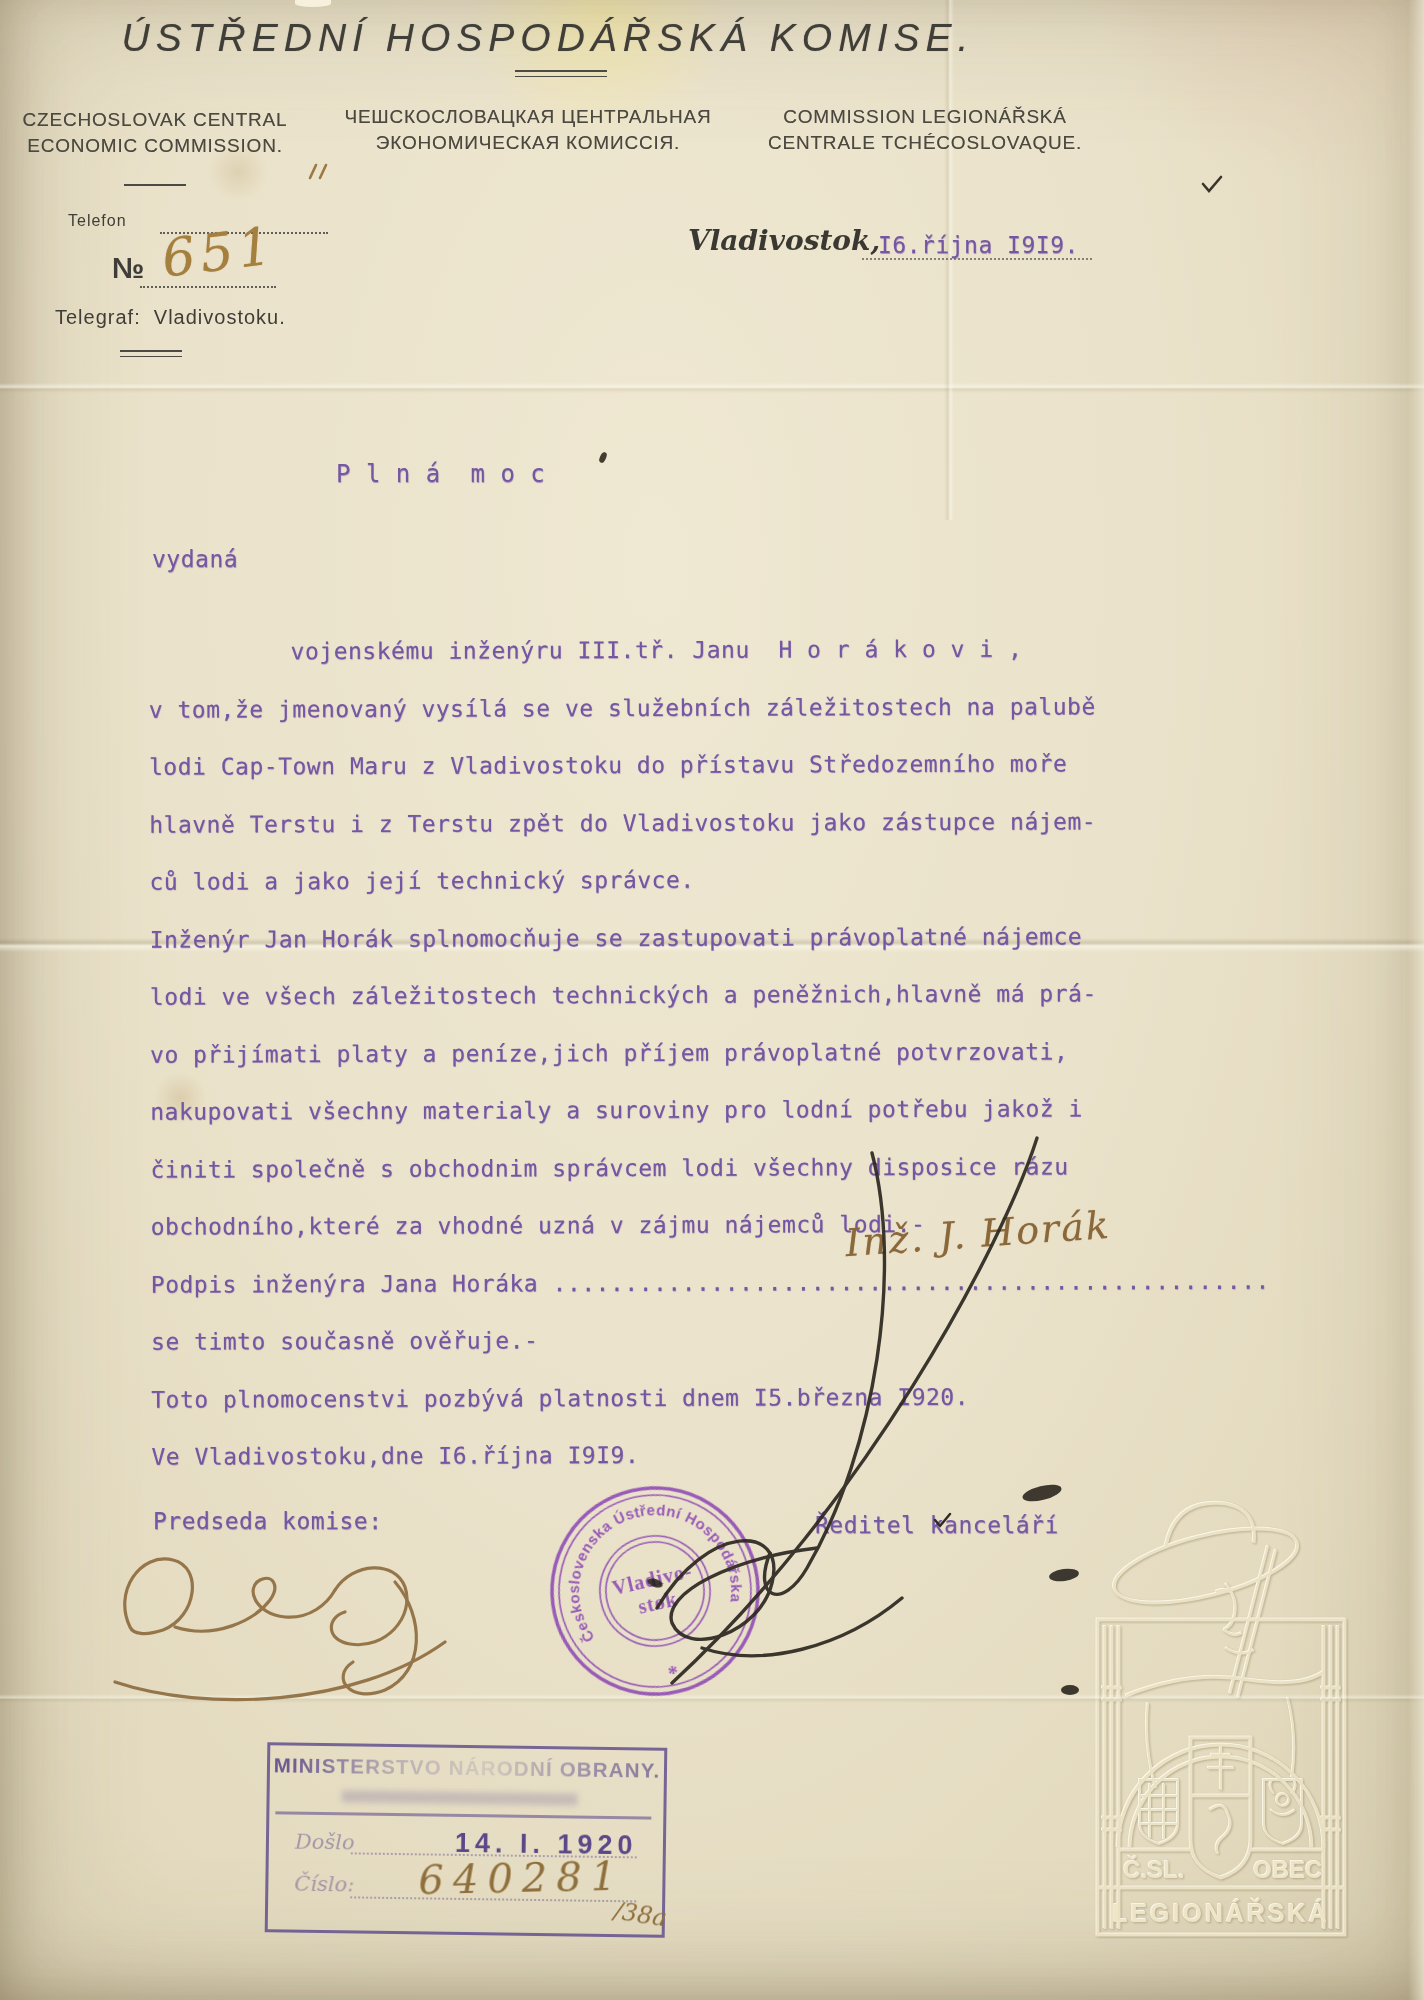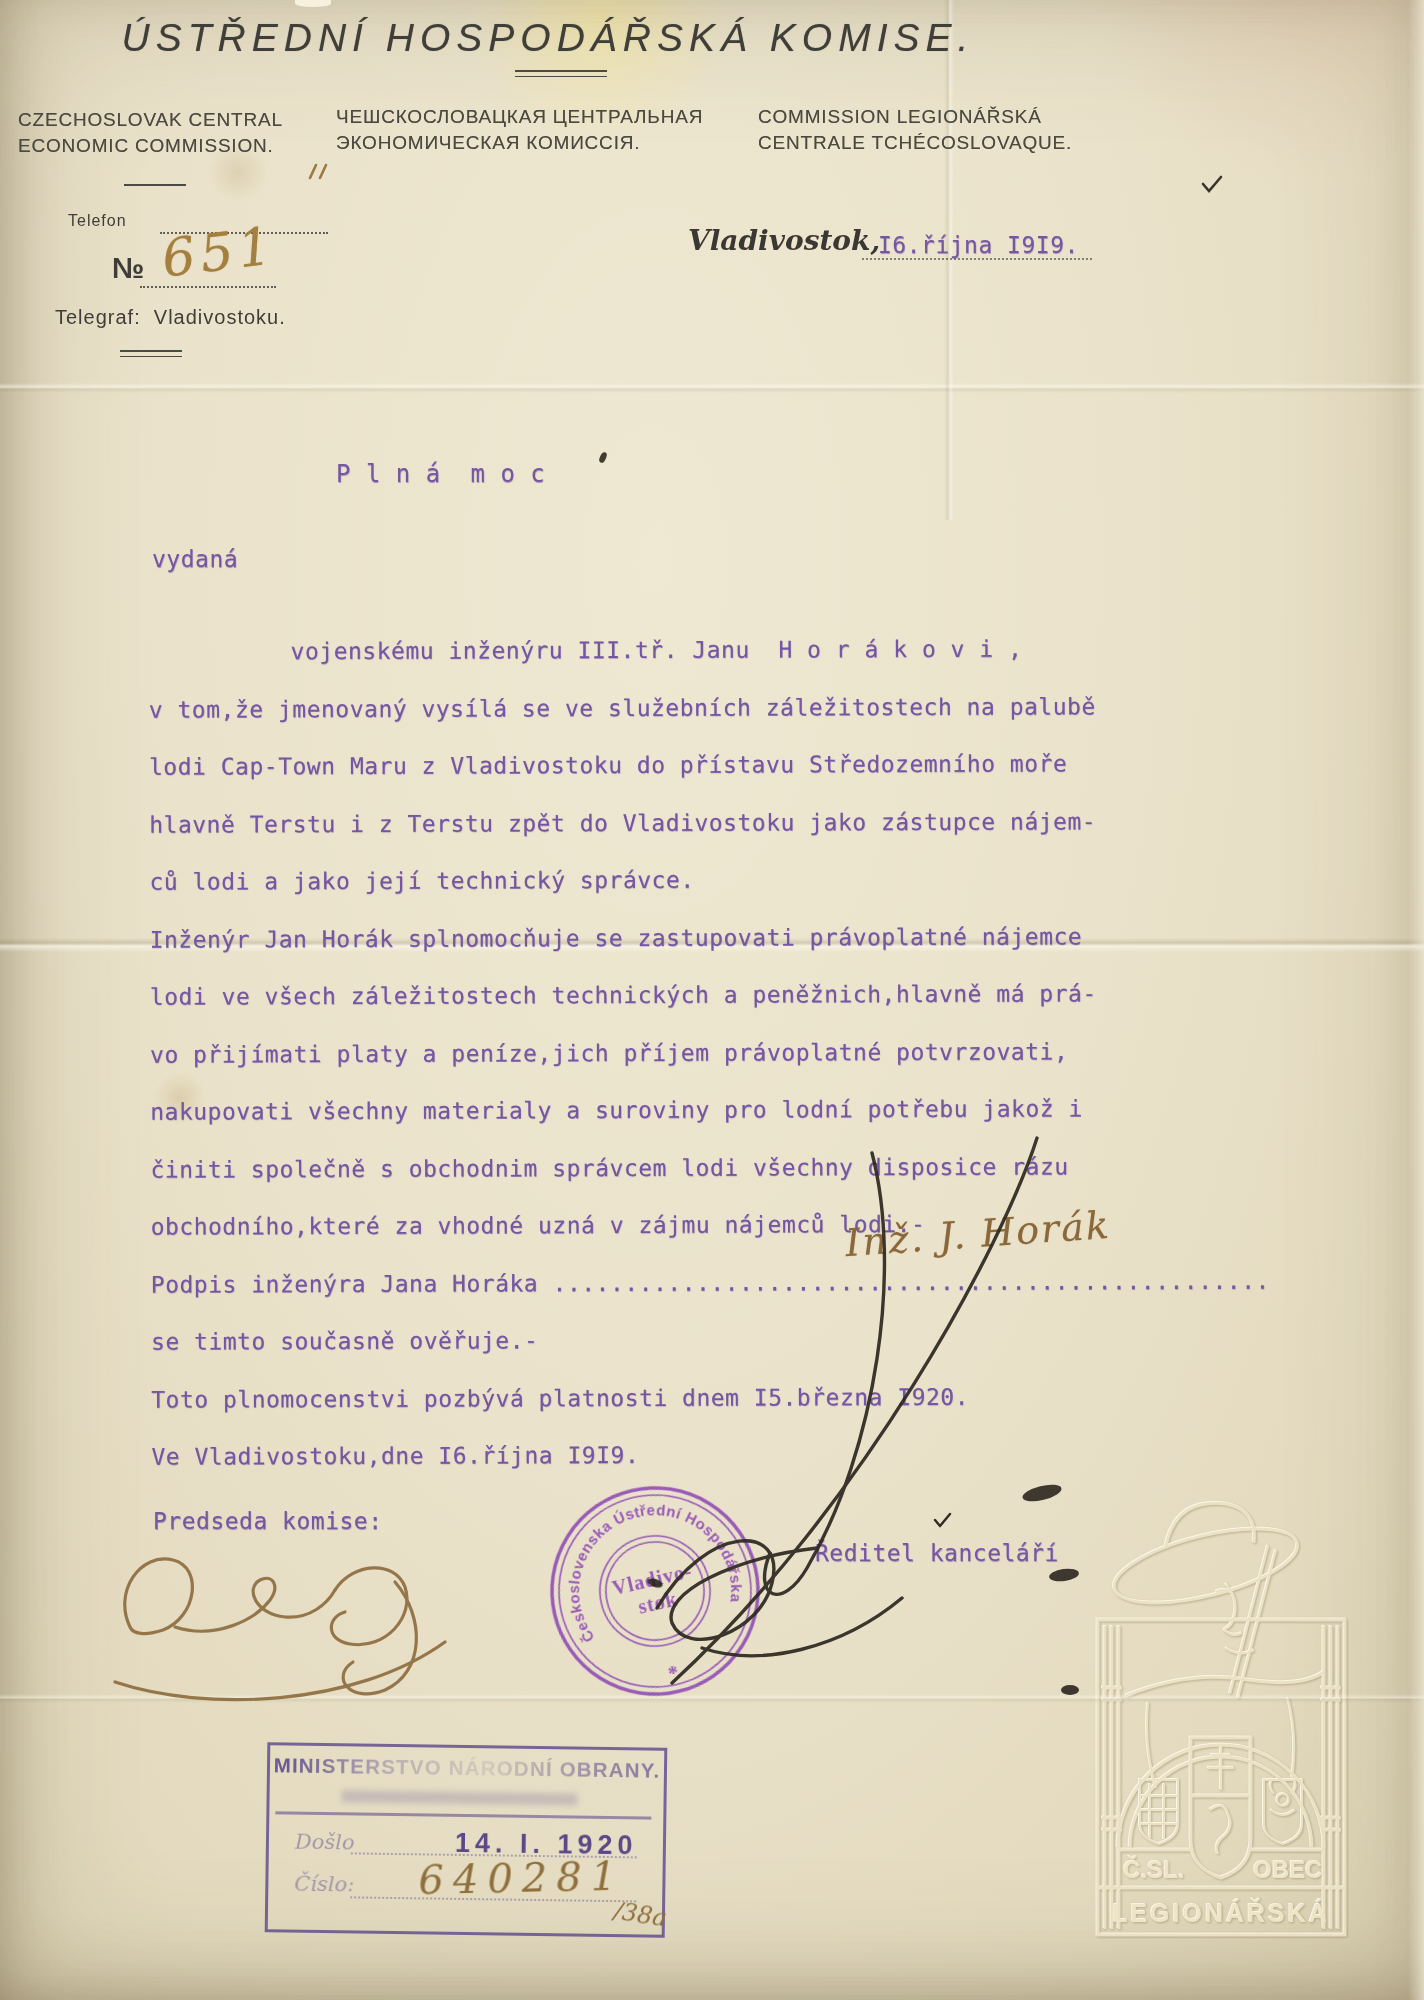--- a/index.html
+++ b/index.html
@@ -15,21 +15,21 @@
     box-shadow:
       inset 0 0 140px rgba(95,80,48,0.22),
       inset 30px 0 70px -40px rgba(90,72,42,0.38),
       inset -25px 0 60px -40px rgba(120,100,60,0.25),
       inset 0 -40px 80px -45px rgba(95,78,45,0.32);
   }
   .abs{position:absolute;}
   .doc-title{left:108px;top:16px;width:880px;text-align:center;font-size:39px;letter-spacing:6px;color:#403e38;text-shadow:0 0 1px rgba(64,62,56,.4);white-space:nowrap;font-style:italic;}
   .dbl-rule{height:4px;border-top:2px solid #4c4a44;border-bottom:1.5px solid #4c4a44;}
   .rule{height:2px;background:#4c4a44;}
-  .col{font-size:19px;line-height:26px;letter-spacing:.8px;text-align:left;color:#4a483f;text-shadow:0 0 .5px rgba(74,72,63,.5);}
+  .col{font-size:19px;line-height:26px;letter-spacing:.8px;text-align:center;color:#4a483f;text-shadow:0 0 .5px rgba(74,72,63,.5);}
   .contact{font-size:16px;color:#3f3d37;letter-spacing:1px;}
   .dots{border-bottom:2.5px dotted rgba(63,61,55,.8);}
   .hand{font-family:"DejaVu Serif",serif;font-style:italic;color:#8f6f3c;}
   .num651{font-size:52px;letter-spacing:5px;color:#a57f3e;transform:rotate(-7deg);text-shadow:0 0 1px rgba(165,127,62,.5);}
   .place{font-family:"DejaVu Serif",serif;font-style:italic;font-weight:600;font-size:28px;color:#3a3832;}
   
   .tw{font-family:"DejaVu Sans Mono",monospace;color:#7456a2;font-size:23px;letter-spacing:.5px;white-space:pre;text-shadow:.4px .6px .8px rgba(109,79,158,.55);}
   .body-lines{left:150px;top:622px;width:960px;transform:rotate(-.2deg);}
   .line{height:57.5px;line-height:57.5px;overflow:visible;}
   .indent{padding-left:142px;}
@@ -152,21 +152,21 @@
     <div class="tw line">obchodního,které za vhodné uzná v zájmu nájemců lodi.-</div>
     <div class="tw line">Podpis inženýra Jana Horáka ..................................................</div>
     <div class="tw line">se timto současně ověřuje.-</div>
     <div class="tw line">Toto plnomocenstvi pozbývá platnosti dnem I5.března I920.</div>
     <div class="tw line">Ve Vladivostoku,dne I6.října I9I9.</div>
   </div>
 
   <div class="abs sig-inline" style="left:845px;top:1212px;">Inž. J. Horák</div>
 
   <div class="abs tw" style="left:153px;top:1508px;">Predseda komise:</div>
-  <div class="abs tw" style="left:815px;top:1512px;margin-top:28px;">Ředitel kanceláří</div>
+  <div class="abs tw" style="left:815px;top:1512px;">Ředitel kanceláří</div>
 
   <svg class="abs round-stamp" style="left:548px;top:1484px;" width="214" height="214" viewBox="0 0 214 214">
     <defs>
         <path id="rs-ring" d="M 38,139 A 76,76 0 1 1 176,139"></path>
       </defs>
     <g fill="none" stroke="#8b44b4">
       <circle cx="107" cy="107" r="103" stroke-width="3.5"></circle>
       <circle cx="107" cy="107" r="96" stroke-width="1.6"></circle>
       <circle cx="107" cy="107" r="55" stroke-width="1.6"></circle>
       <circle cx="107" cy="107" r="49" stroke-width="1.6"></circle>

